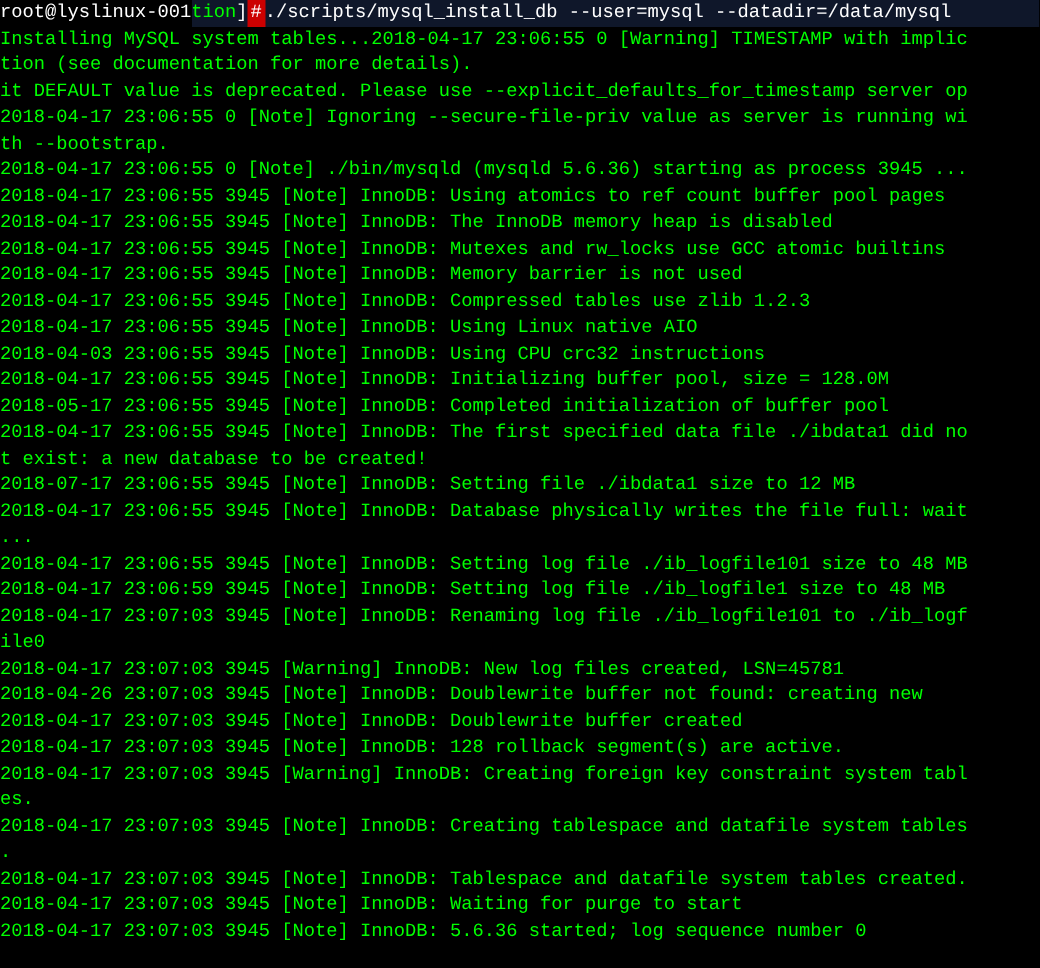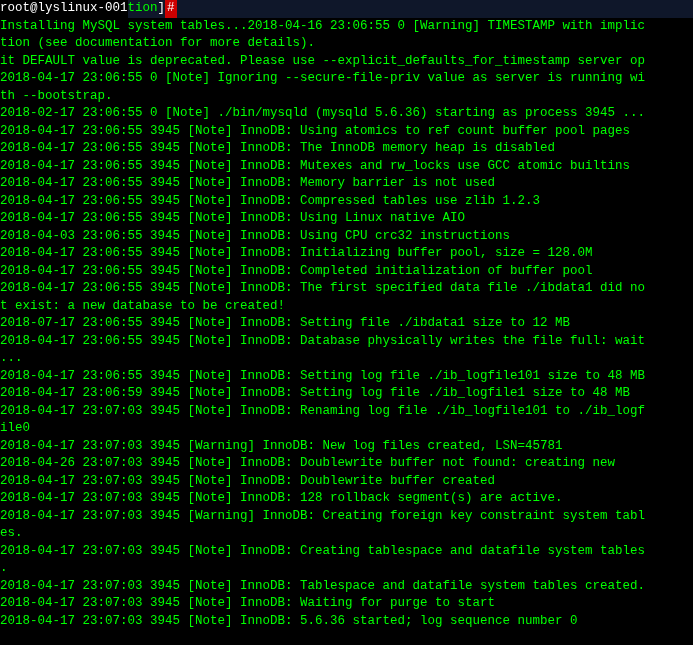--- a/index.html
+++ b/index.html
@@ -70,37 +70,38 @@
 </head>
 <body>
 
 <div class="terminal">
   <div class="prompt-line">
     <span class="prompt-user">root@lyslinux-001</span>
     <span class="prompt-bracket-open"> </span>
     <span class="prompt-path">tion</span>
     <span class="prompt-bracket-close">]</span>
     <span class="prompt-hash">#</span>
+    <span class="prompt-command"> ./scripts/mysql_install_db --user=mysql --datadir=/data/mysql</span>
   </div>
   <div id="output-container">
-  <div class="output-line">Installing MySQL system tables...2018-04-16 23:06:55 0 [Warning] TIMESTAMP with implic</div>
+  <div class="output-line">Installing MySQL system tables...2018-04-17 23:06:55 0 [Warning] TIMESTAMP with implic</div>
       <div class="output-line">tion (see documentation for more details).</div>
       <div class="output-line">it DEFAULT value is deprecated. Please use --explicit_defaults_for_timestamp server op</div>
       <div class="output-line">2018-04-17 23:06:55 0 [Note] Ignoring --secure-file-priv value as server is running wi</div>
       <div class="output-line">th --bootstrap.</div>
-      <div class="output-line">2018-02-17 23:06:55 0 [Note] ./bin/mysqld (mysqld 5.6.36) starting as process 3945 ...</div>
+      <div class="output-line">2018-04-17 23:06:55 0 [Note] ./bin/mysqld (mysqld 5.6.36) starting as process 3945 ...</div>
       <div class="output-line">2018-04-17 23:06:55 3945 [Note] InnoDB: Using atomics to ref count buffer pool pages</div>
       <div class="output-line">2018-04-17 23:06:55 3945 [Note] InnoDB: The InnoDB memory heap is disabled</div>
       <div class="output-line">2018-04-17 23:06:55 3945 [Note] InnoDB: Mutexes and rw_locks use GCC atomic builtins</div>
       <div class="output-line">2018-04-17 23:06:55 3945 [Note] InnoDB: Memory barrier is not used</div>
       <div class="output-line">2018-04-17 23:06:55 3945 [Note] InnoDB: Compressed tables use zlib 1.2.3</div>
       <div class="output-line">2018-04-17 23:06:55 3945 [Note] InnoDB: Using Linux native AIO</div>
       <div class="output-line">2018-04-03 23:06:55 3945 [Note] InnoDB: Using CPU crc32 instructions</div>
       <div class="output-line">2018-04-17 23:06:55 3945 [Note] InnoDB: Initializing buffer pool, size = 128.0M</div>
-      <div class="output-line">2018-04-17 23:06:55 3945 [Note] InnoDB: Completed initialization of buffer pool</div>
+      <div class="output-line">2018-05-17 23:06:55 3945 [Note] InnoDB: Completed initialization of buffer pool</div>
       <div class="output-line">2018-04-17 23:06:55 3945 [Note] InnoDB: The first specified data file ./ibdata1 did no</div>
       <div class="output-line">t exist: a new database to be created!</div>
       <div class="output-line">2018-07-17 23:06:55 3945 [Note] InnoDB: Setting file ./ibdata1 size to 12 MB</div>
       <div class="output-line">2018-04-17 23:06:55 3945 [Note] InnoDB: Database physically writes the file full: wait</div>
       <div class="output-line">...</div>
       <div class="output-line">2018-04-17 23:06:55 3945 [Note] InnoDB: Setting log file ./ib_logfile101 size to 48 MB</div>
       <div class="output-line">2018-04-17 23:06:59 3945 [Note] InnoDB: Setting log file ./ib_logfile1 size to 48 MB</div>
       <div class="output-line">2018-04-17 23:07:03 3945 [Note] InnoDB: Renaming log file ./ib_logfile101 to ./ib_logf</div>
       <div class="output-line">ile0</div>
       <div class="output-line">2018-04-17 23:07:03 3945 [Warning] InnoDB: New log files created, LSN=45781</div>

